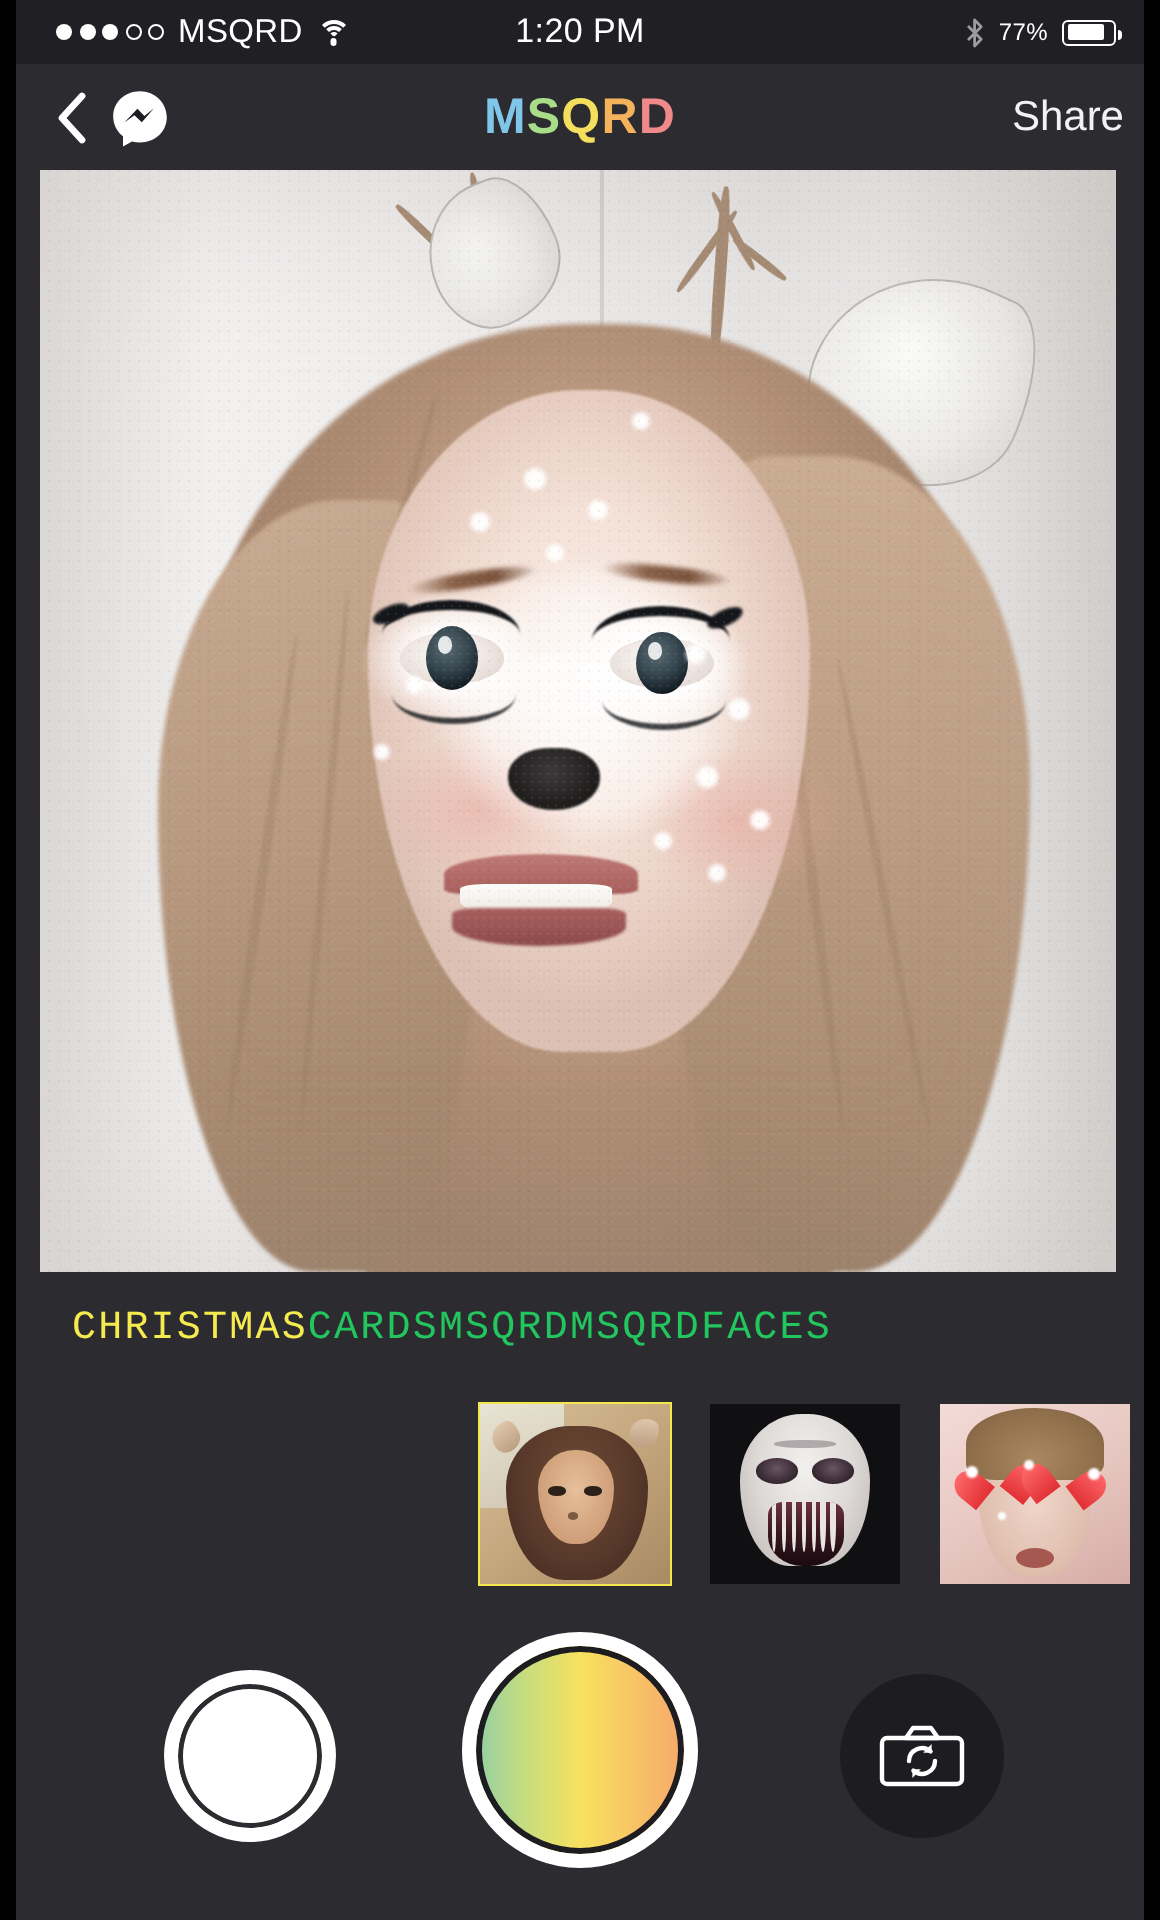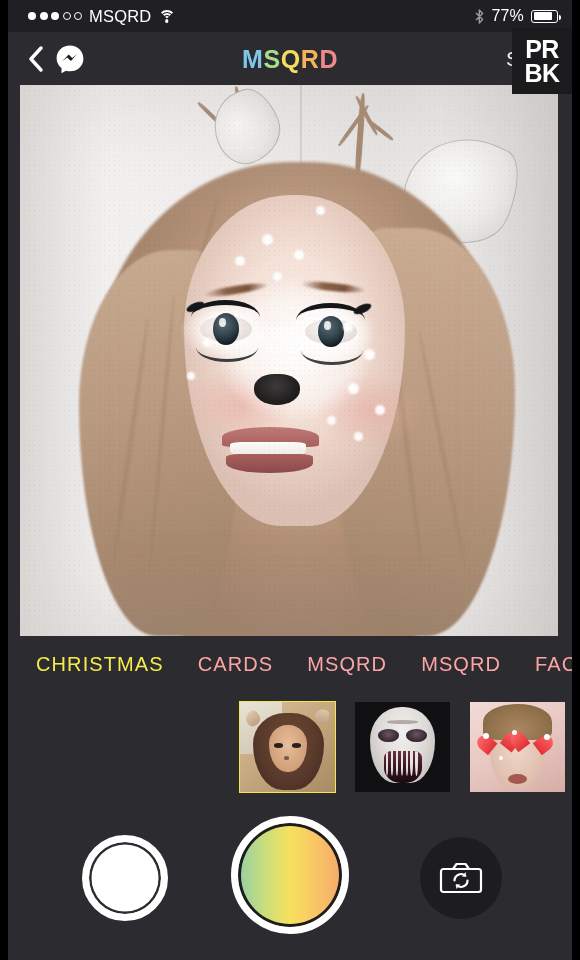--- a/index.html
+++ b/index.html
@@ -46,21 +46,21 @@
   .wifi i.c { width:5px;  height:5px;  top:6px; }
   .wifi u { position:absolute; left:50%; bottom:0px; width:3.5px; height:3.5px; background:#fff; border-radius:50%; transform:translateX(-50%); }
 
   .sb-time {
     position:absolute; left:0; right:0; text-align:center;
     font-size:17px; font-weight:500;
   }
   .sb-right { position:absolute; right:22px; display:flex; align-items:center; gap:7px; }
   .bt { width:9px; height:15px; position:relative; }
   .bt svg { display:block; }
-  .pct { font-size:16px; }
+  .pct { font-size:12px; }
   .batt { position:relative; width:27px; height:13px; border:1.5px solid #fff; border-radius:3px; }
   .batt b { position:absolute; left:1.5px; top:1.5px; bottom:1.5px; width:74%; background:#fff; border-radius:1px; }
   .batt s { position:absolute; right:-4px; top:4px; width:2.5px; height:5px; background:#fff; border-radius:0 2px 2px 0; }
 
   
   #navbar {
     position:absolute; left:0; top:32px; width:580px; height:53px;
     background:#2b2b30;
     z-index:20;
   }
@@ -290,26 +290,27 @@
   }
   .vig {
     position:absolute; inset:0; pointer-events:none;
     box-shadow:inset 0 0 80px 26px rgba(160,150,145,.2);
   }
 
   
   #tabs {
     position:absolute; left:0; top:636px; width:580px; height:56px;
     display:flex; align-items:center;
-    padding-left:36px; gap:34px;
+    padding-left:36px; 
     z-index:15;
     overflow:hidden;
+    font-family:Liberation Mono, monospace;
   }
   .tab {
-    font-size:20px; letter-spacing:1.1px; color:#fca5a5;
+    font-size:20px; letter-spacing:1.1px; color:#22c55e;
     white-space:nowrap; font-weight:400;
   }
   .tab.active { color:#f5eb4e; }
 
   
   #filters {
     position:absolute; left:0; top:692px; width:580px; height:110px;
     display:flex; align-items:center; gap:20px;
     padding-left:240px;
     z-index:15; overflow:hidden;
@@ -416,20 +417,21 @@
           <span class="dot off"></span>
       </div>
       <span class="carrier">MSQRD</span>
       <span class="wifi">
         <i class="a"></i>
           <i class="b"></i>
           <i class="c"></i>
           <u></u>
       </span>
     </div>
+    <div class="sb-time">1:20 PM</div>
     <div class="sb-right">
       <span class="bt">
         <svg width="9" height="15" viewBox="0 0 9 15">
           <path d="M1 4 L7.6 10.6 L4.3 14 L4.3 1 L7.6 4.4 L1 11" fill="none" stroke="#9b9b9f" stroke-width="1.4" stroke-linejoin="round"></path>
         </svg>
       </span>
       <span class="pct">77%</span>
       <span class="batt">
           <b></b>
           <s></s>
@@ -453,24 +455,20 @@
       </span>
     </div>
 
     <div class="nav-title">
       <span style="color:#7fc6e8">M</span><span style="color:#a9dd8a">S</span><span style="color:#f4de5e">Q</span><span style="color:#f5b25c">R</span><span style="color:#f08a8a">D</span>
     </div>
 
     <div class="nav-right">Share</div>
   </div>
 
-  <div id="watermark">
-    <b>PR</b>
-    <b>BK</b>
-  </div>
 
   <div id="photo">
     <div class="scene">
       <div class="wall"></div>
       <div class="wall-shade2"></div>
       <div class="wall-corner"></div>
       <div class="wall-shade"></div>
 
       <div class="antler" style="left:62%; top:1.5%; width:6px; height:16%; transform:rotate(4deg);"></div>
       <div class="antler" style="left:59%; top:2%; width:4px; height:9%; transform:rotate(36deg);"></div>

